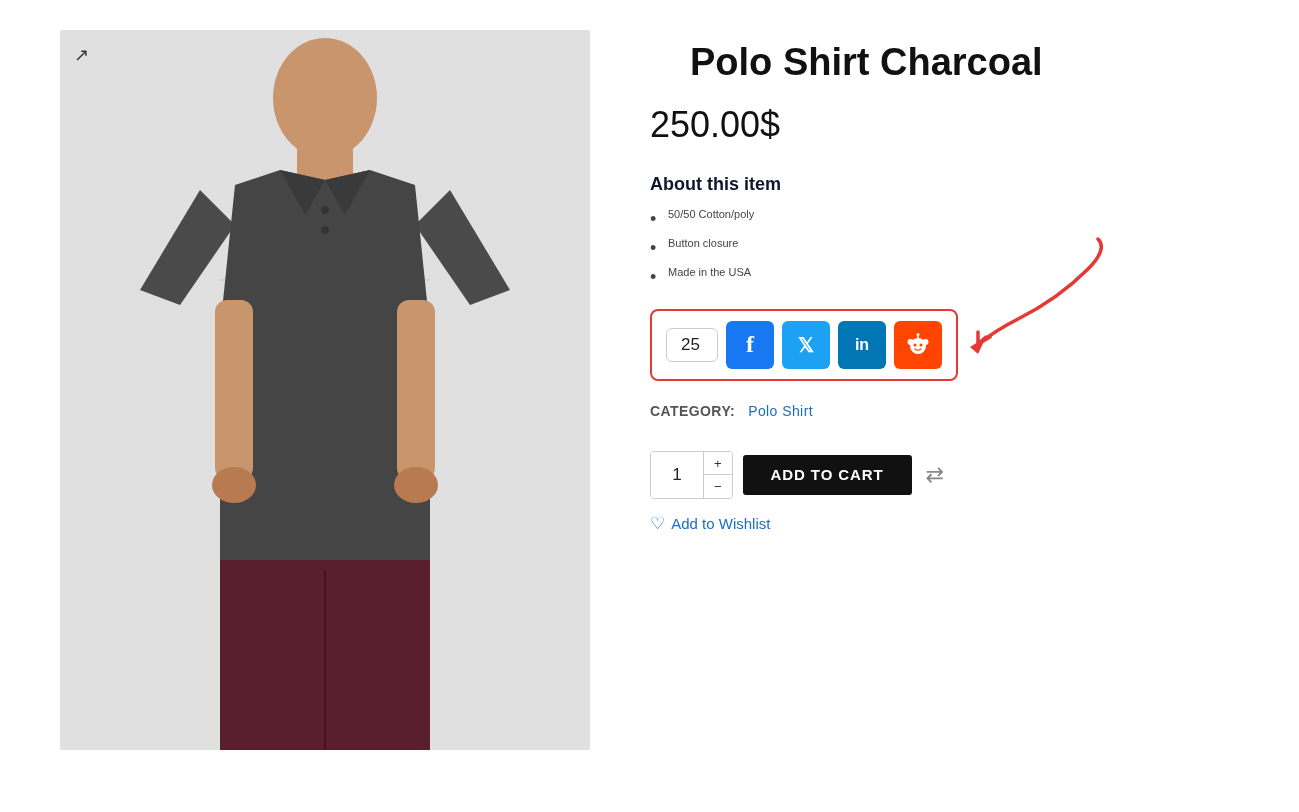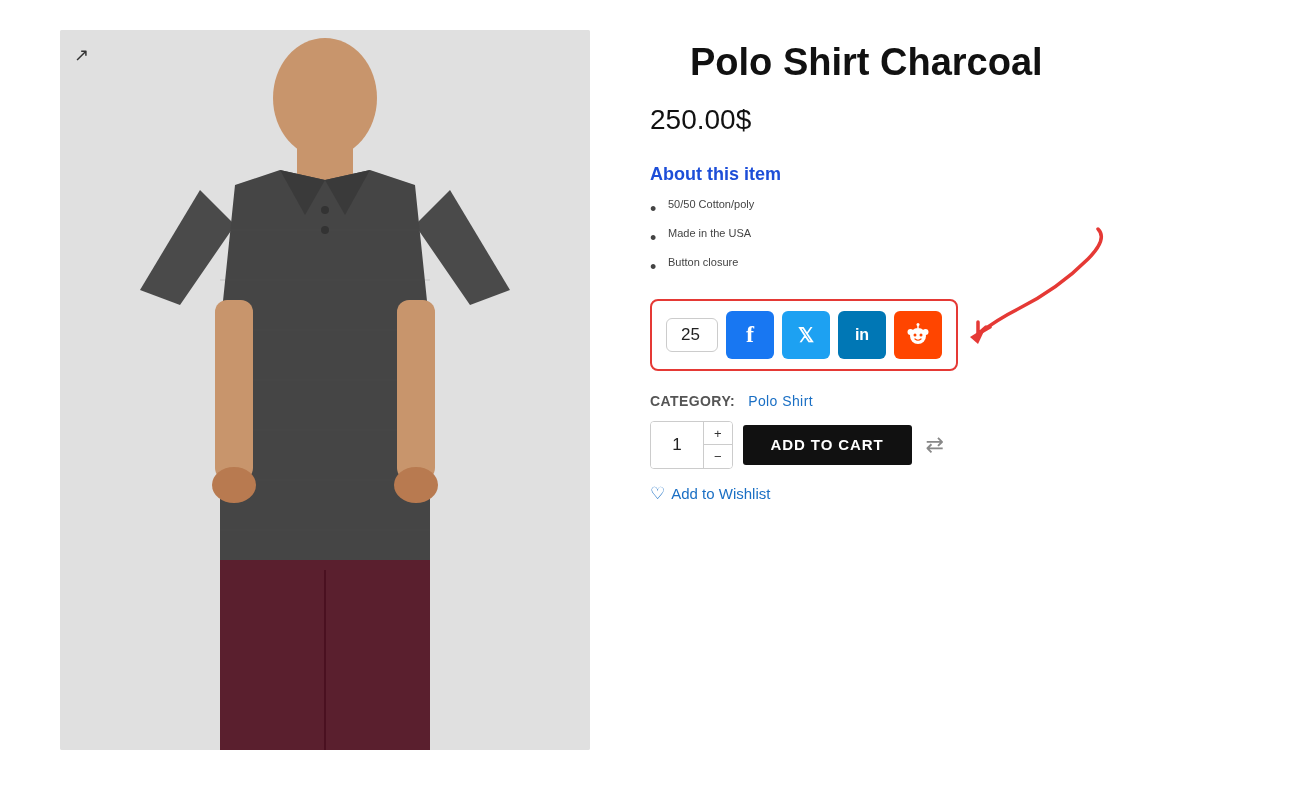--- a/index.html
+++ b/index.html
@@ -47,32 +47,32 @@
     }
     .product-title {
       font-size: 38px;
       font-weight: 700;
       color: #111;
       line-height: 1.2;
       margin-bottom: 18px;
       margin-left: 40px;
     }
     .product-price {
-      font-size: 28px;
+      font-size: 36px;
       font-weight: 400;
       color: #111;
       margin-bottom: 28px;
     }
     .about-section {
       margin-bottom: 28px;
     }
     .about-title {
       font-size: 18px;
       font-weight: 700;
-      color: #1d4ed8;
+      color: #0f172a;
       margin-bottom: 12px;
       margin-top: 16px;
     }
     .about-list {
       list-style: none;
       padding: 0;
     }
     .about-list li {
       position: relative;
       padding-left: 18px;
@@ -125,21 +125,21 @@
     }
     .social-btn.facebook { background: #1877f2; }
     .social-btn.twitter  { background: #1da1f2; }
     .social-btn.linkedin { background: #0077b5; }
     .social-btn.reddit   { background: #ff4500; }
 
     
     .category-row {
       font-size: 14px;
       color: #555;
-      margin-bottom: 12px;
+      margin-bottom: 32px;
       font-weight: 500;
       letter-spacing: 0.03em;
     }
     .category-row span {
       font-weight: 600;
       color: #555;
       text-transform: uppercase;
     }
     .category-link {
       color: #1a6fc4;
@@ -294,22 +294,22 @@
   <div class="product-info">
 
     <h1 class="product-title">Polo Shirt Charcoal</h1>
 
     <div class="product-price">250.00$</div>
 
     <div class="about-section">
       <div class="about-title">About this item</div>
       <ul class="about-list">
         <li>50/50 Cotton/poly</li>
+        <li>Button closure</li>
         <li>Made in the USA</li>
-        <li>Button closure</li>
       </ul>
     </div>
 
     
     <div style="position:relative; display:inline-block; margin-bottom:22px;">
       <div class="share-row">
         <div class="share-count">25</div>
         <button class="social-btn facebook">
           <span style="font-weight:900; font-size:24px; font-family:serif;">f</span>
         </button>

